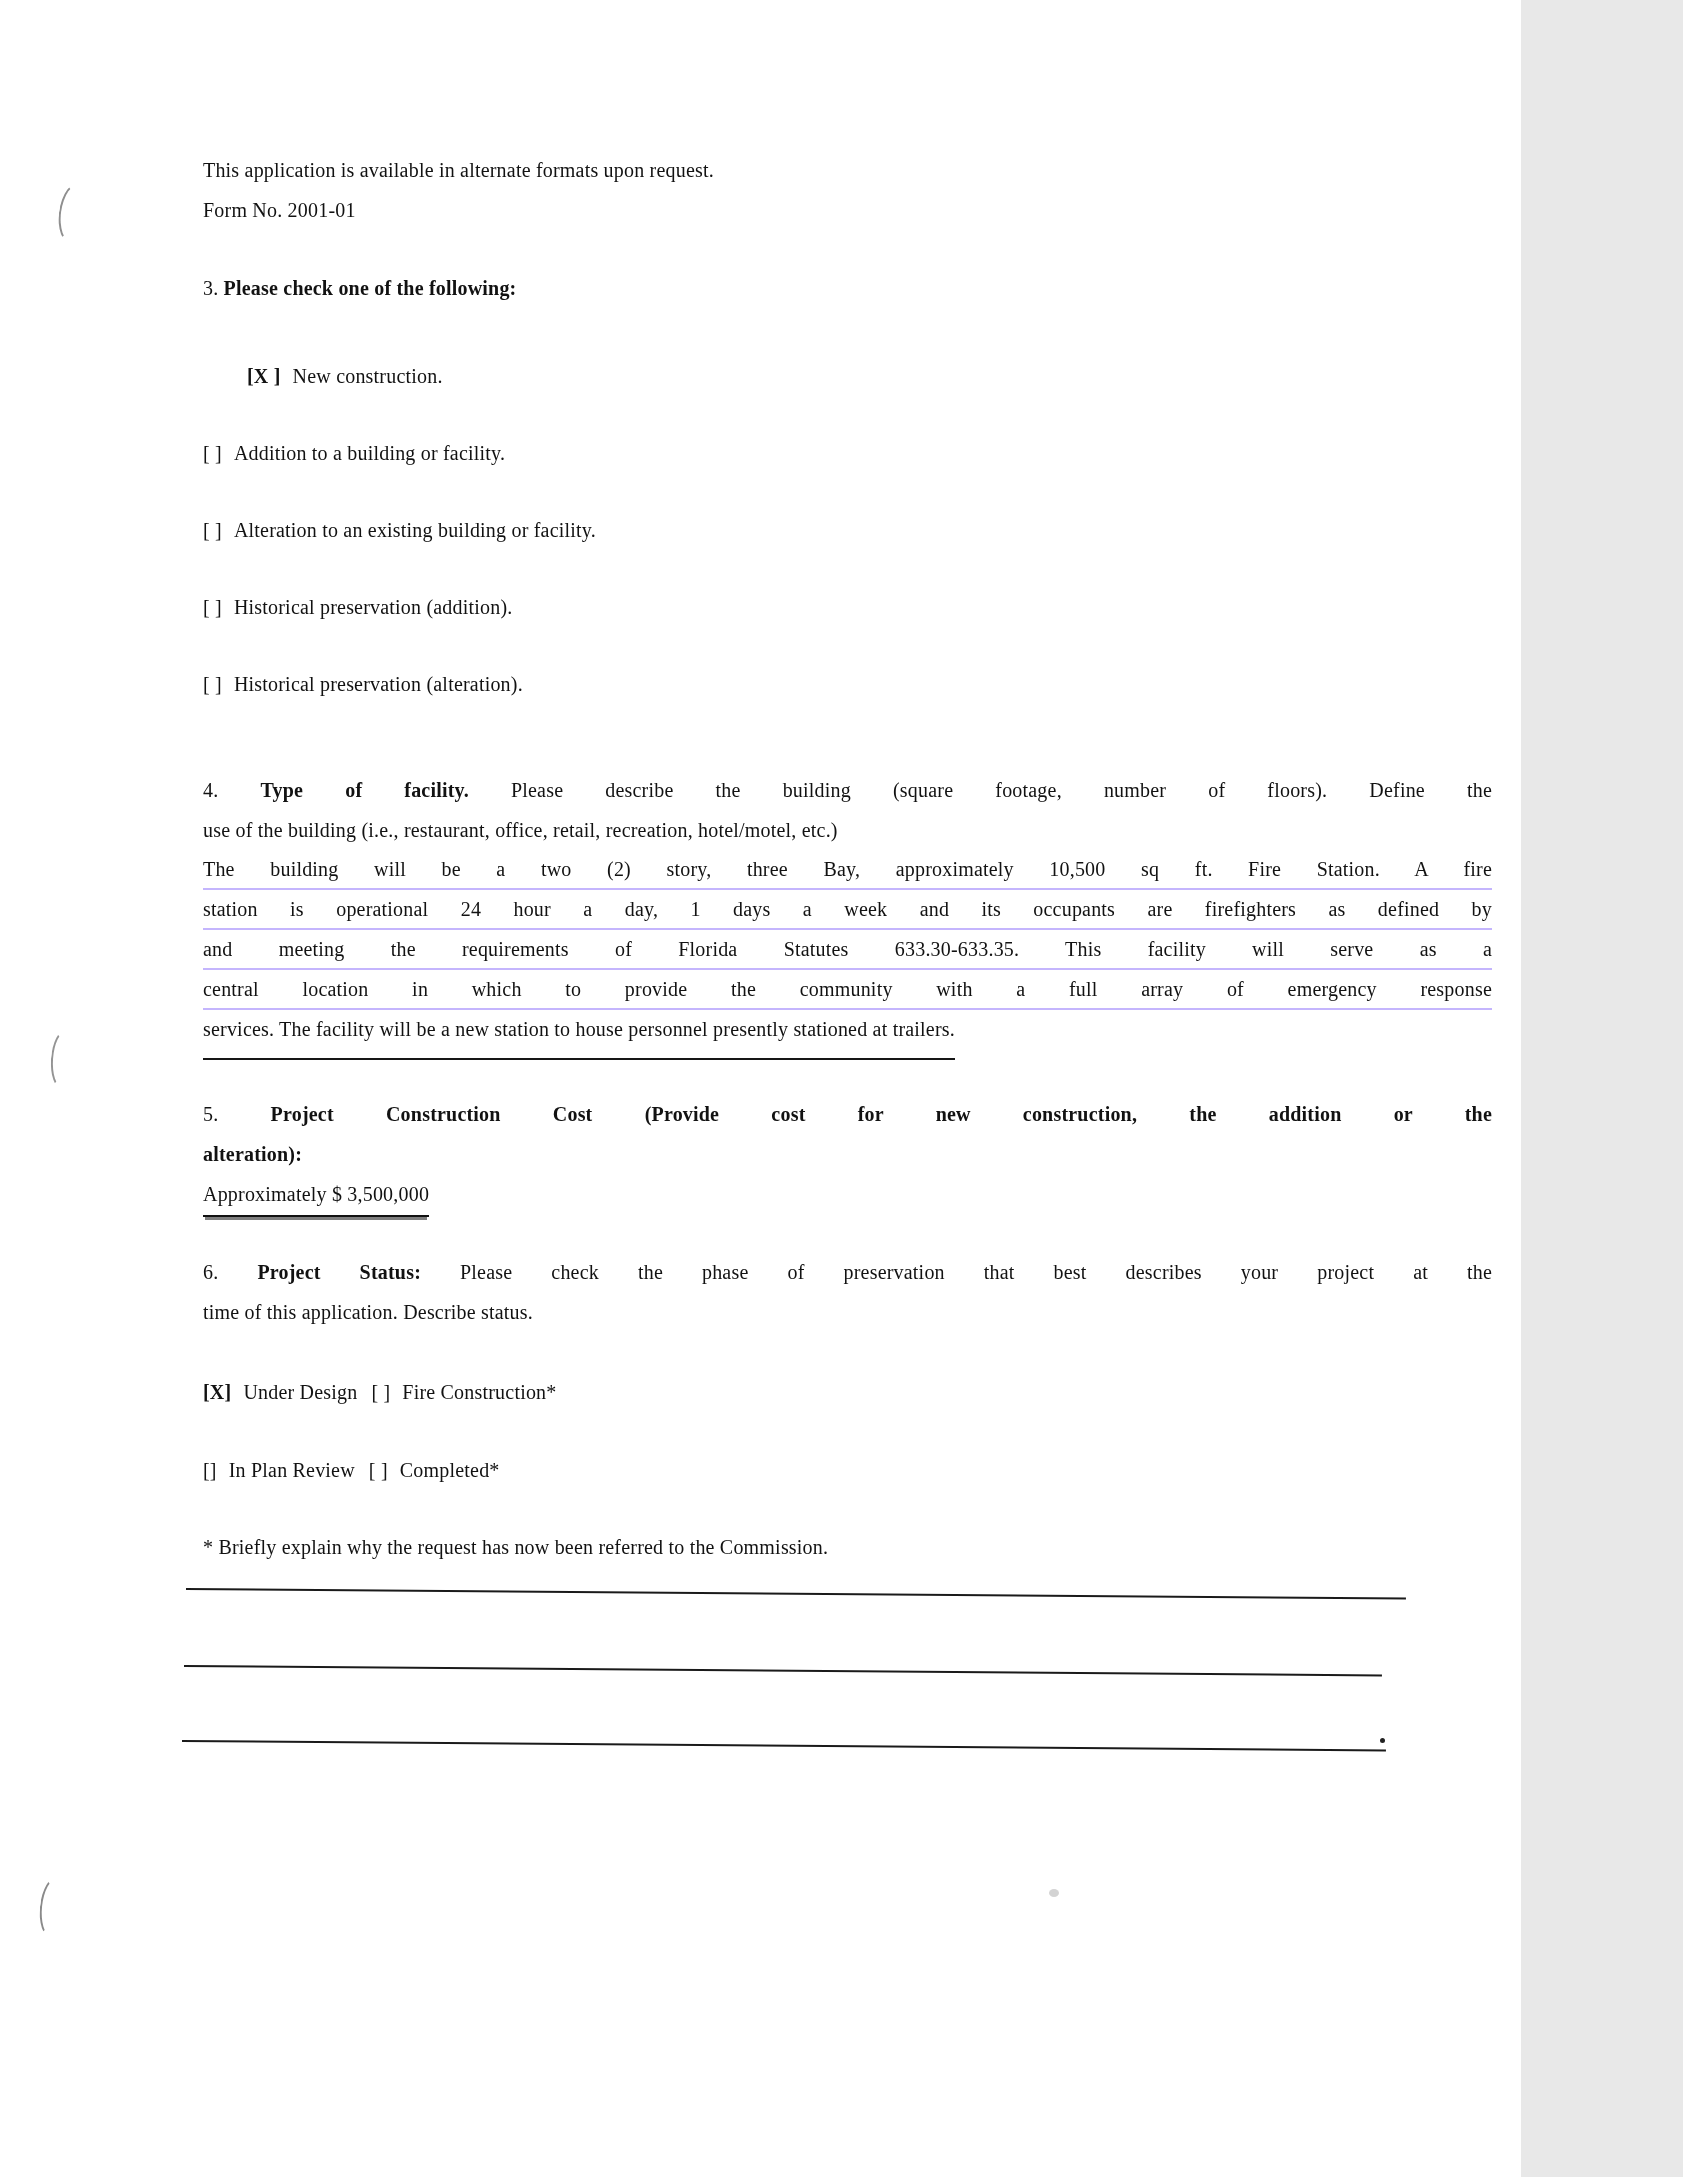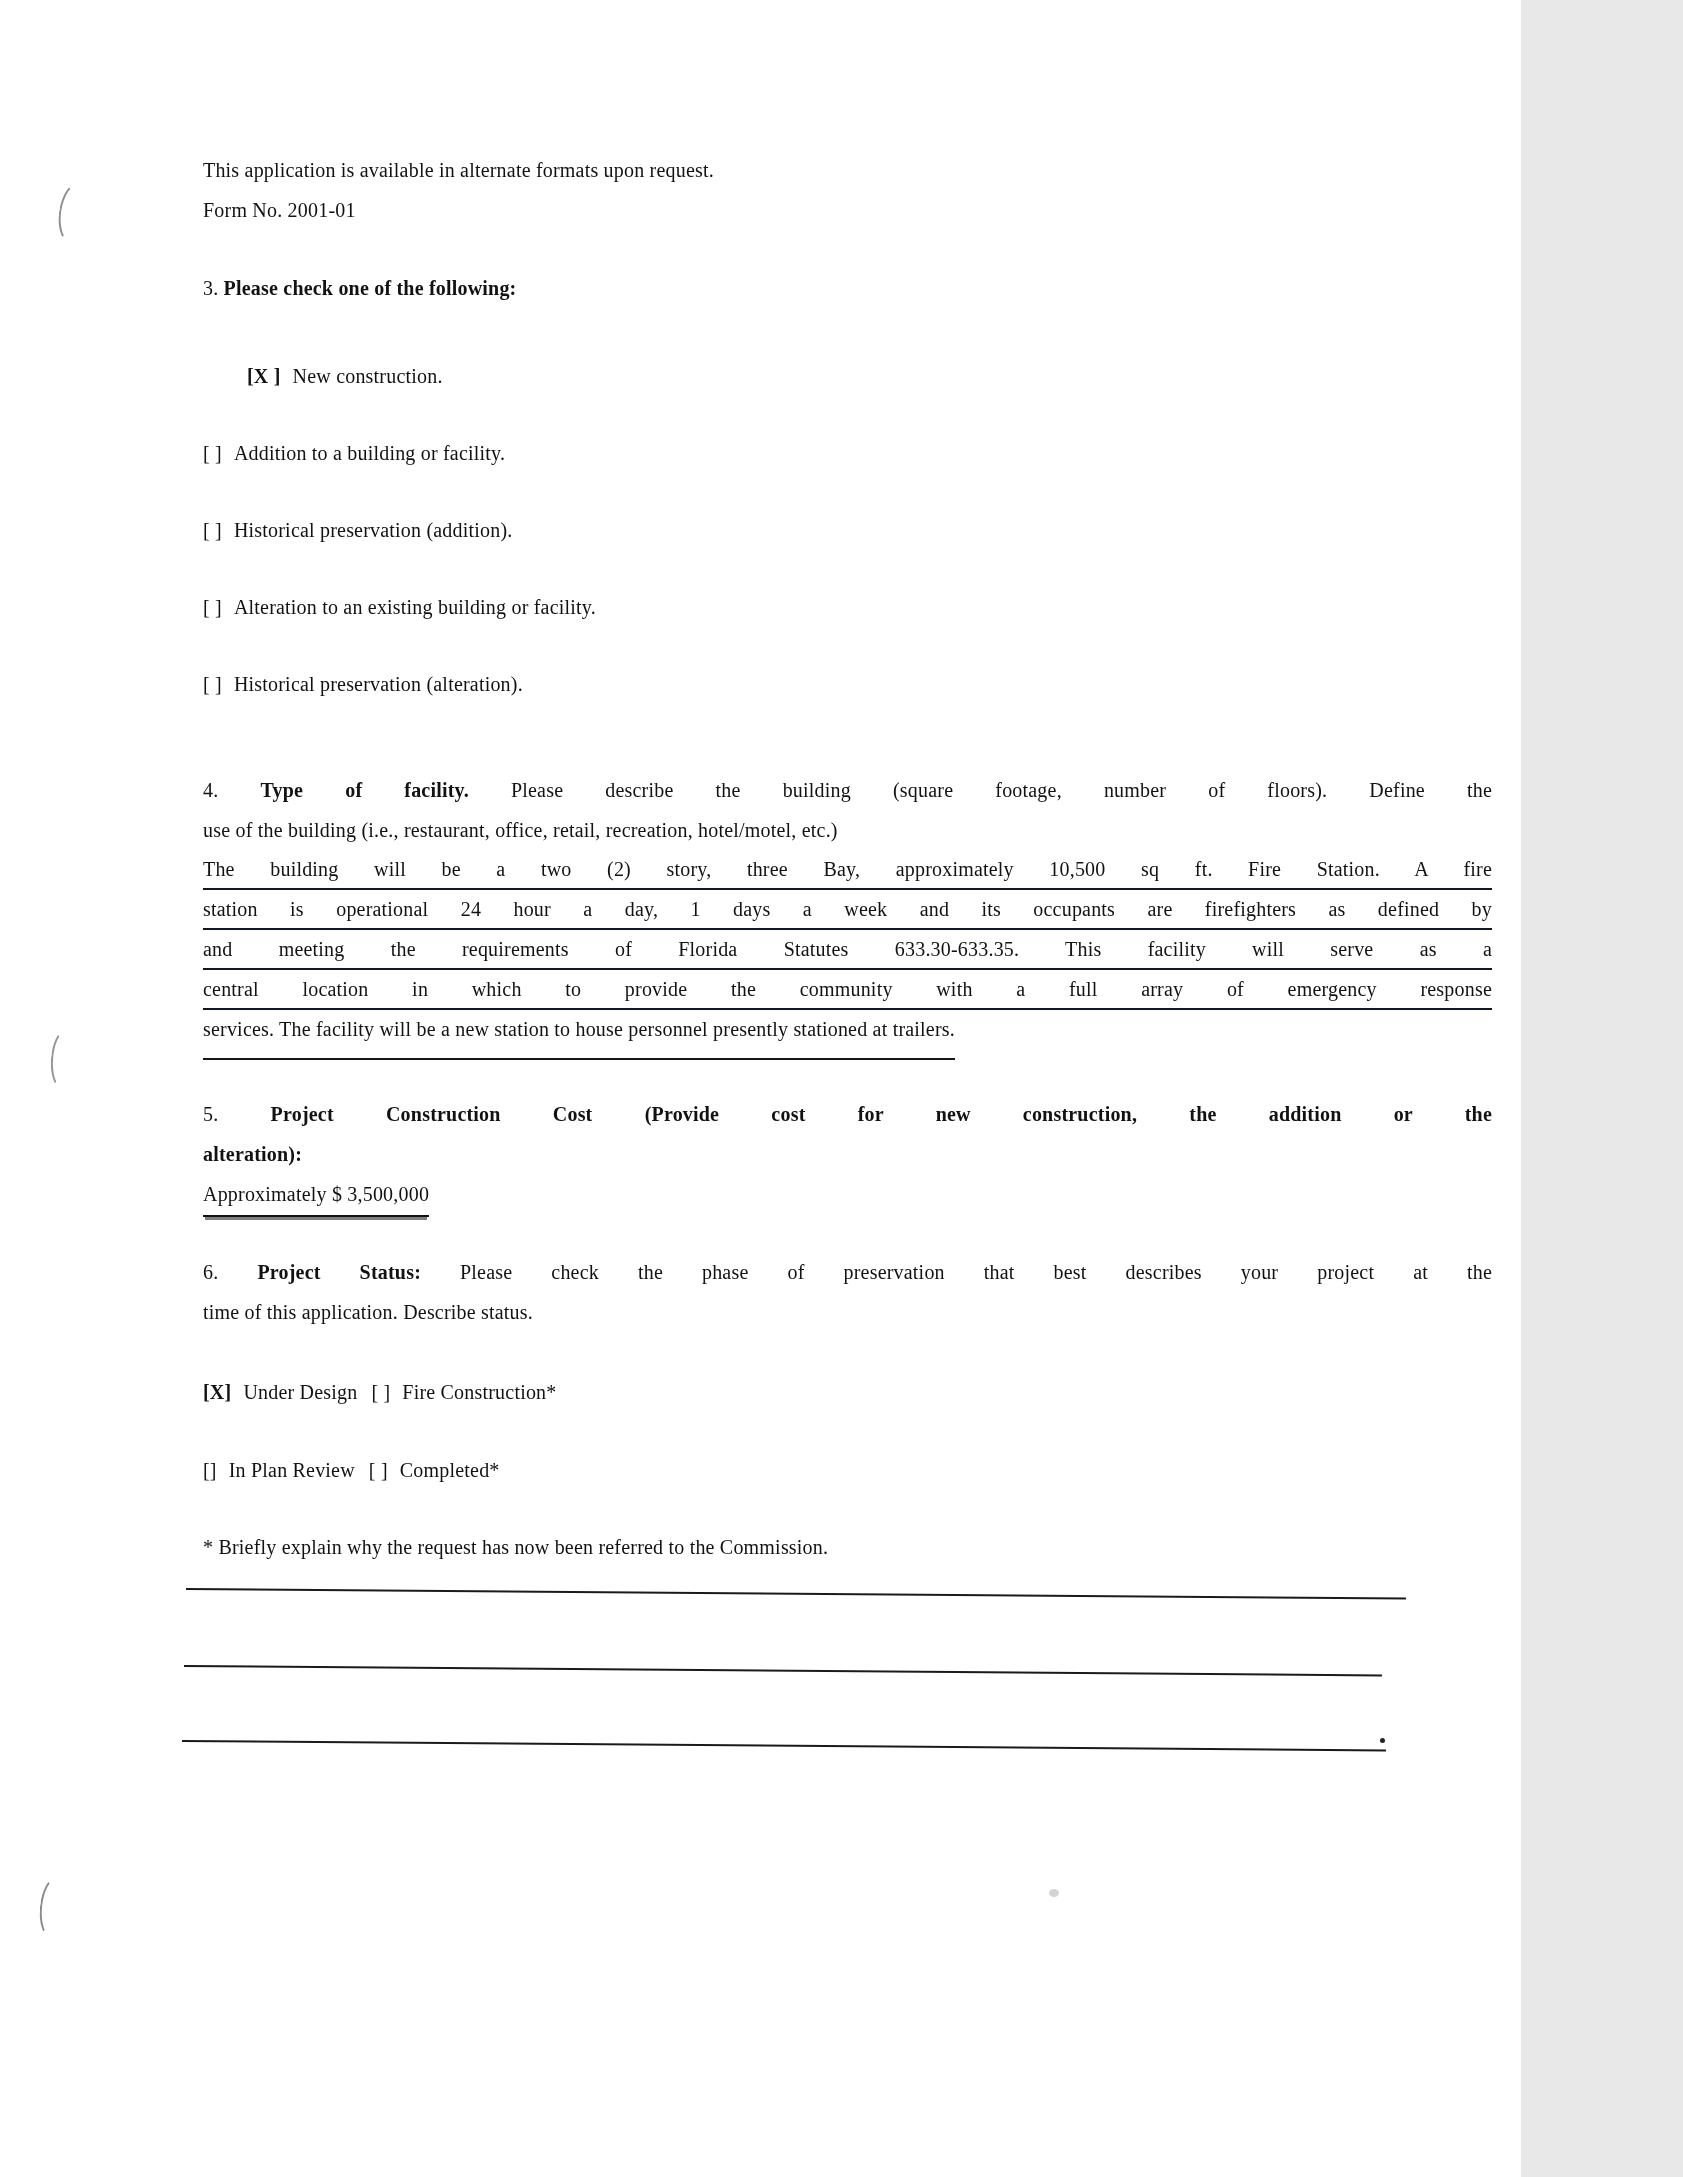--- a/index.html
+++ b/index.html
@@ -18,21 +18,21 @@
 
   .s3-head{margin-top:38px;}
   .opts .opt{margin-top:37px;}
   .opts .opt.first{margin-top:48px;margin-left:44px;}
   .opt-box.checked{font-weight:bold;}
   .opt-label{margin-left:12px;}
 
   .s4-head{margin-top:66px;}
   .answer .ans{
     height:38px;line-height:38px;
-    border-bottom:2px solid #0f172a;
+    border-bottom:2px solid #c4b5fd;
     text-align:justify;text-align-last:justify;
     white-space:nowrap;overflow:visible;
   }
   .answer .ans.last{
     height:40px;line-height:38px;border-bottom:none;
     text-align:left;text-align-last:auto;white-space:normal;
   }
   .answer .ans.last .u{border-bottom:2px solid #161616;padding-bottom:18px;}
 
   .s5-head{margin-top:44px;}
@@ -88,24 +88,24 @@
     </div>
 
     <div class="opts">
       <div class="opt first">
         <span class="opt-box checked">[X ]</span><span class="opt-label">New construction.</span>
       </div>
       <div class="opt">
         <span class="opt-box">[ ]</span><span class="opt-label">Addition to a building or facility.</span>
       </div>
       <div class="opt">
-        <span class="opt-box">[ ]</span><span class="opt-label">Historical preservation (addition).</span>
+        <span class="opt-box">[ ]</span><span class="opt-label">Alteration to an existing building or facility.</span>
       </div>
       <div class="opt">
-        <span class="opt-box">[ ]</span><span class="opt-label">Alteration to an existing building or facility.</span>
+        <span class="opt-box">[ ]</span><span class="opt-label">Historical preservation (addition).</span>
       </div>
       <div class="opt">
         <span class="opt-box">[ ]</span><span class="opt-label">Historical preservation (alteration).</span>
       </div>
     </div>
 
     <div class="s4-head">
       <div class="jl">
         <span>4.</span>
         <span class="bold">Type of facility.</span>

